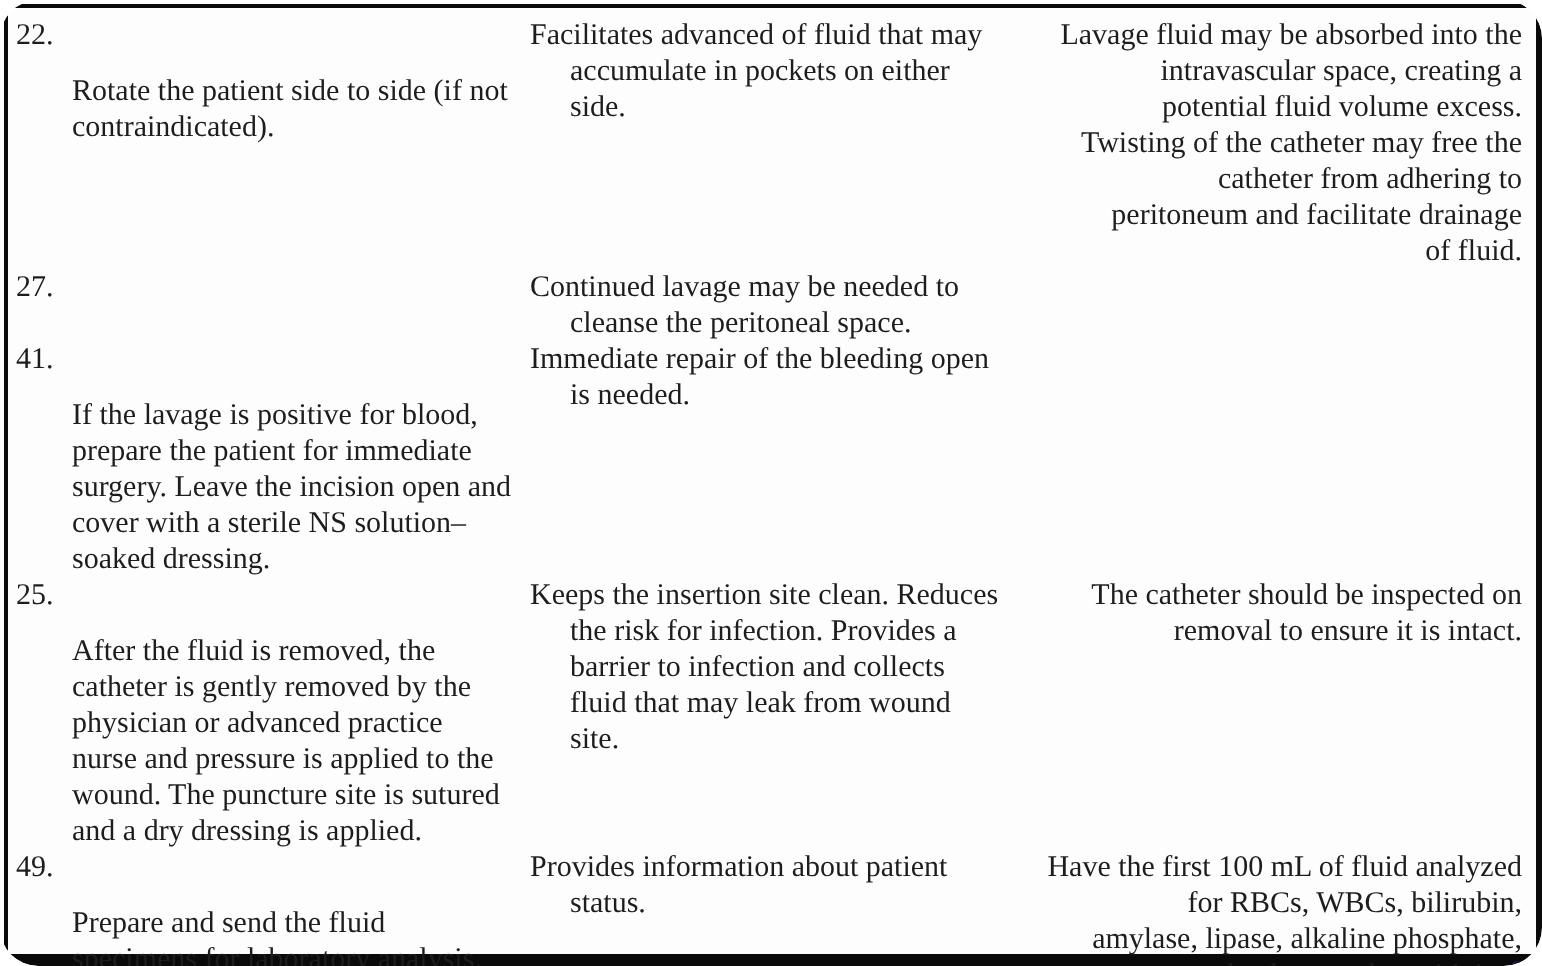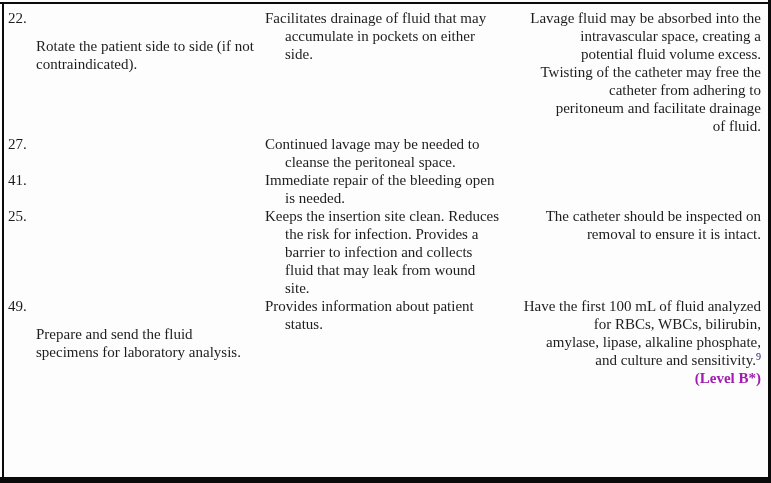--- a/index.html
+++ b/index.html
@@ -1,15 +1,15 @@
 <!DOCTYPE html>
 <html><head>
 <meta charset="utf-8">
 <style>
-  * { margin: 0; padding: 0; box-sizing: border-box; }
+  * { margin: 0; padding: 0; box-sizing: border-box; border-radius: 19px; }
   html, body { background: #ffffff; }
   .page {
     position: relative;
     width: 771px;
     height: 483px;
     background: #fdfdfd;
     font-family: "Liberation Serif", "DejaVu Serif", serif;
     font-size: 15px;
     line-height: 18px;
     color: #1d1d1d;
@@ -60,43 +60,45 @@
   <div class="rule-right"></div>
   <div class="rule-bottom"></div>
 
   <div class="proc-table">
 
     <div class="row">
       <div class="step-cell">
         <span class="step-num">22.</span>
         <span class="step-text">Rotate the patient side to side (if not contraindicated).</span>
       </div>
-      <div class="rat-cell hang">Facilitates drainage of fluid that may accumulate in pockets on either side.</div>
+      <div class="rat-cell hang">Facilitates advanced of fluid that may accumulate in pockets on either side.</div>
       <div class="con-cell hang">Lavage fluid may be absorbed into the intravascular space, creating a potential fluid volume excess. Twisting of the catheter may free the catheter from adhering to peritoneum and facilitate drainage of fluid.</div>
     </div>
 
     <div class="row">
       <div class="step-cell">
         <span class="step-num">27.</span>
       </div>
       <div class="rat-cell hang">Continued lavage may be needed to cleanse the peritoneal space.</div>
       <div class="con-cell hang"></div>
     </div>
 
     <div class="row">
       <div class="step-cell">
         <span class="step-num">41.</span>
+        <span class="step-text">If the lavage is positive for blood, prepare the patient for immediate surgery. Leave the incision open and cover with a sterile NS solu­tion–soaked dressing.</span>
       </div>
       <div class="rat-cell hang">Immediate repair of the bleeding open is needed.</div>
       <div class="con-cell hang"></div>
     </div>
 
     <div class="row">
       <div class="step-cell">
         <span class="step-num">25.</span>
+        <span class="step-text">After the fluid is removed, the catheter is gently removed by the physician or advanced practice nurse and pressure is applied to the wound. The puncture site is sutured and a dry dressing is applied.</span>
       </div>
       <div class="rat-cell hang">Keeps the insertion site clean. Reduces the risk for infection. Provides a barrier to infection and collects fluid that may leak from wound site.</div>
       <div class="con-cell hang">The catheter should be inspected on removal to ensure it is intact.</div>
     </div>
 
     <div class="row">
       <div class="step-cell">
         <span class="step-num">49.</span>
         <span class="step-text">Prepare and send the fluid specimens for laboratory analysis.</span>
       </div>

